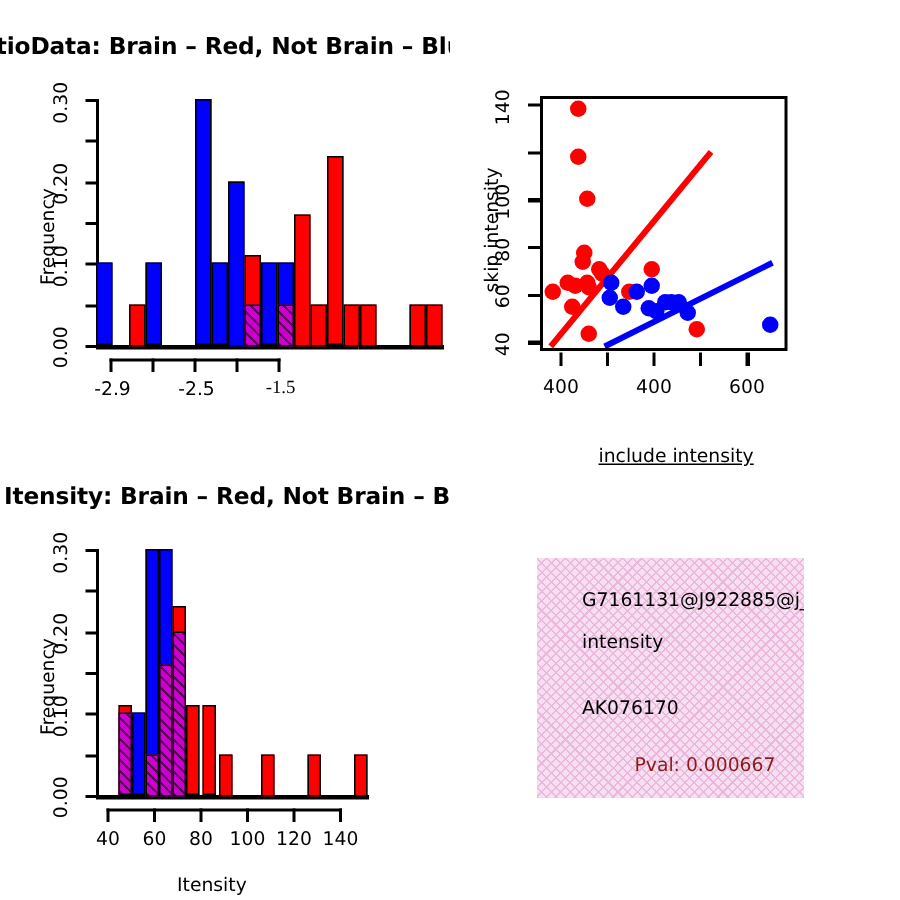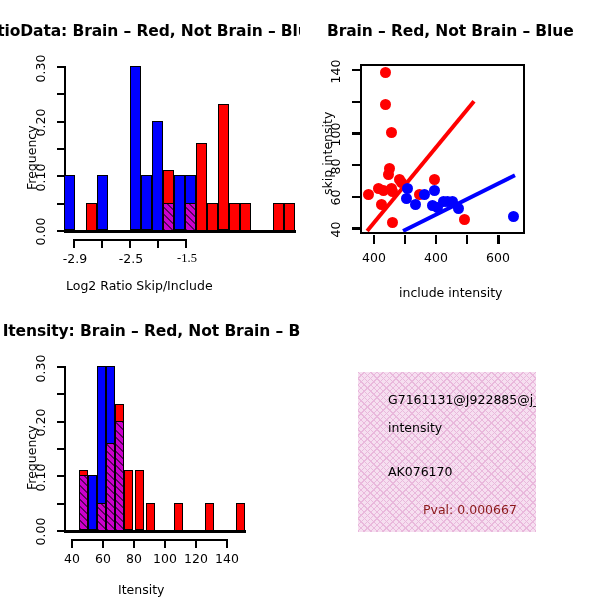--- a/index.html
+++ b/index.html
@@ -105,21 +105,20 @@
 <div id="root">
 
   <div class="panel" style="left:0;top:0;width:300px;height:300px;">
 
     <div class="clip" style="left:0;top:22px;width:300px;height:22px;">
       <div class="plot-title" style="left:-25px;top:0;">RatioData: Brain – Red, Not Brain – Blu</div>
     </div>
 
     <div class="axis-label vert" style="left:24px;top:190px;">Frequency</div>
 
-    <div class="axis-label" style="left:66px;top:278px;">Log2 Ratio Skip/Include</div>
 
     <div class="axis-line" style="left:64px;top:66px;width:2.2px;height:165px;"></div>
     <div class="tickmark" style="left:57px;top:66px;width:8px;height:2.2px;"></div>
     <div class="tickmark" style="left:57px;top:93.3px;width:8px;height:2.2px;"></div>
     <div class="tickmark" style="left:57px;top:120.6px;width:8px;height:2.2px;"></div>
     <div class="tickmark" style="left:57px;top:148px;width:8px;height:2.2px;"></div>
     <div class="tickmark" style="left:57px;top:175.3px;width:8px;height:2.2px;"></div>
     <div class="tickmark" style="left:57px;top:202.6px;width:8px;height:2.2px;"></div>
     <div class="tickmark" style="left:57px;top:229.8px;width:8px;height:2.2px;"></div>
 
@@ -157,27 +156,24 @@
     <div class="bar red" style="left:218px; top:104.2px; width:11px; height:126px;"></div>
     <div class="bar red" style="left:229px; top:202.6px; width:11px; height:28px;"></div>
     <div class="bar red" style="left:240px; top:202.6px; width:11px; height:28px;"></div>
     <div class="bar red" style="left:273px; top:202.6px; width:11px; height:28px;"></div>
     <div class="bar red" style="left:284px; top:202.6px; width:11px; height:28px;"></div>
     <div class="axis-line" style="left:239px;top:230px;width:57px;height:2.6px;"></div>
   </div>
 
   <div class="panel" style="left:300px;top:0;width:300px;height:300px;">
 
-    <div class="clip" style="left:0;top:22px;width:300px;height:22px;">
-      <div class="plot-title" style="left:27px;top:0;">Brain – Red, Not Brain – Blue</div>
-    </div>
 
     <div class="axis-label vert" style="left:20px;top:195px;">skip intensity</div>
 
-    <div class="axis-label" style="left:99px;top:285px;">include intensity</div>
+    <div class="axis-label" style="left:99px;top:296px;text-decoration:underline;">include intensity</div>
 
     <div class="sbox" style="left:60px;top:64px;width:165px;height:170px;">
       <div class="frame"></div>
 
       <div class="clip" style="left:2px;top:2px;width:161px;height:166px;">
 
         <div class="fitline red" style="left:4.9px;top:163px;width:168px;transform:rotate(-50.5deg);"></div>
 
         <div class="fitline blue" style="left:41.3px;top:163px;width:125px;transform:rotate(-26.5deg);"></div>
       </div>

